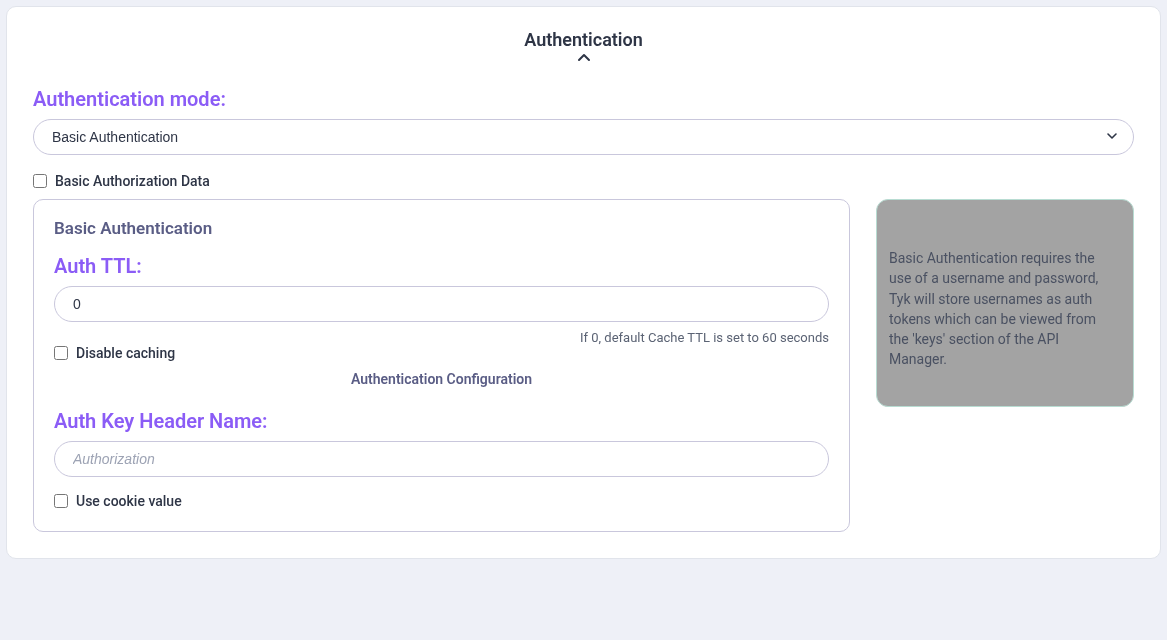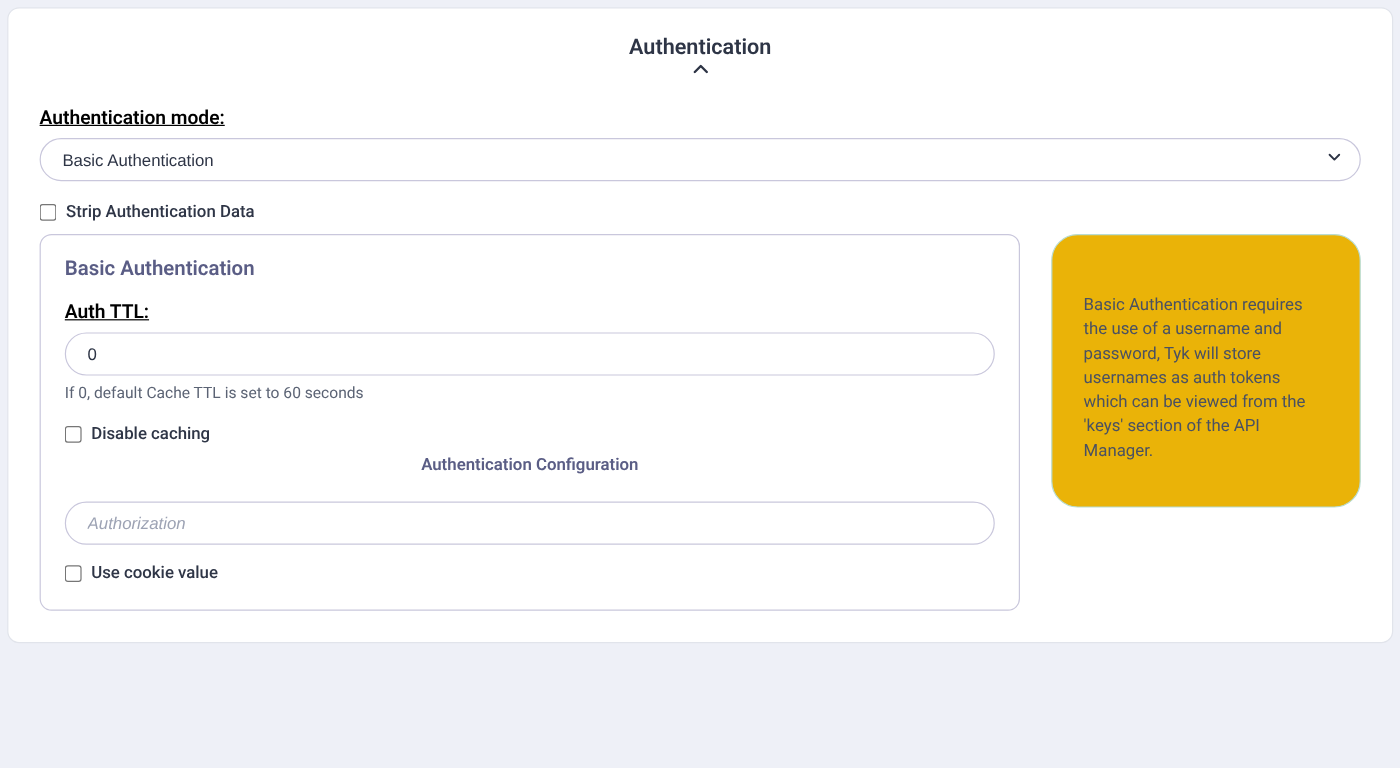--- a/index.html
+++ b/index.html
@@ -23,26 +23,25 @@
     justify-content: space-between;
     margin-bottom: 18px;
     flex-direction: column;
   }
   .panel-title {
     font-size: 18px;
     font-weight: 600;
     color: #2e3546;
   }
   .field-label {
-    font-size: 16px;
-    font-weight: 600;
-    color: #000000;
+    font-size: 20px;
+    font-weight: 600;
+    color: #8b5cf6;
     margin-bottom: 8px;
     display: block;
-    text-decoration: underline;
   }
   .select-wrap {
     position: relative;
     margin-bottom: 18px;
   }
   .select {
     width: 100%;
     border: 1px solid #c9c7dc;
     border-radius: 20px;
     padding: 9px 40px 9px 18px;
@@ -104,35 +103,35 @@
     outline: none;
   }
   .text-input::placeholder {
     color: #9da3b4;
     font-style: italic;
   }
   .hint {
     font-size: 13px;
     color: #5b6374;
     margin-top: 8px;
-    margin-bottom: 18px;
+    text-align: right;
   }
   .config-subtitle {
     font-size: 14px;
     font-weight: 600;
     color: #5a5d85;
     margin-top: 4px;
     margin-bottom: 22px;
     text-align: center;
   }
   .info-box {
-    background: #eab308;
+    background: #a3a3a3;
     border: 1px solid #b8dcd2;
-    border-radius: 22px;
-    padding: 48px 26px 36px 26px;
+    border-radius: 12px;
+    padding: 48px 26px 36px 12px;
     font-size: 14px;
     color: #4a5162;
     line-height: 1.45;
   }
   .mb16 { margin-bottom: 16px; }
   .mb10 { margin-bottom: 10px; }
 </style>
 </head>
 <body>
 
@@ -152,21 +151,21 @@
     <input type="text" readonly="" class="select" value="Basic Authentication" style="">
     <span class="select-caret">
       <svg width="12" height="12" viewBox="0 0 12 12" fill="none">
         <path d="M2 4 L6 8 L10 4" stroke="#2e3546" stroke-width="1.6" stroke-linecap="round" stroke-linejoin="round"></path>
       </svg>
     </span>
   </div>
 
   <div class="chk-row mb10">
     <input type="checkbox" id="strip" style="">
-    <label for="strip">Strip Authentication Data</label>
+    <label for="strip">Basic Authorization Data</label>
   </div>
 
   <div class="columns">
 
     <div class="col-left">
       <div class="inner-panel">
 
         <div class="inner-title">Basic Authentication</div>
 
         <label class="field-label">Auth TTL:</label>
@@ -174,20 +173,21 @@
         <div class="hint">If 0, default Cache TTL is set to 60 seconds</div>
 
         <div class="chk-row">
           <input type="checkbox" id="disc" style="">
           <label for="disc">Disable caching</label>
         </div>
 
 
         <div class="config-subtitle">Authentication Configuration</div>
 
+        <label class="field-label">Auth Key Header Name:</label>
         <input type="text" class="text-input mb16" placeholder="Authorization" style="">
 
 
         <div class="chk-row" style="margin-bottom:0">
           <input type="checkbox" id="uc" style="">
           <label for="uc">Use cookie value</label>
         </div>
 
       </div>
     </div>

